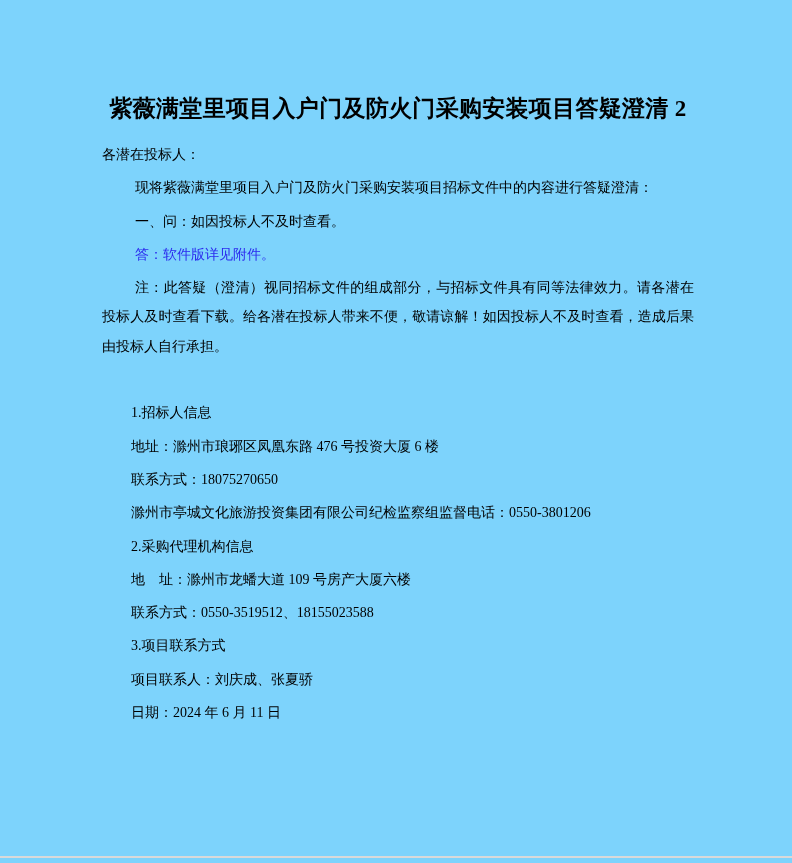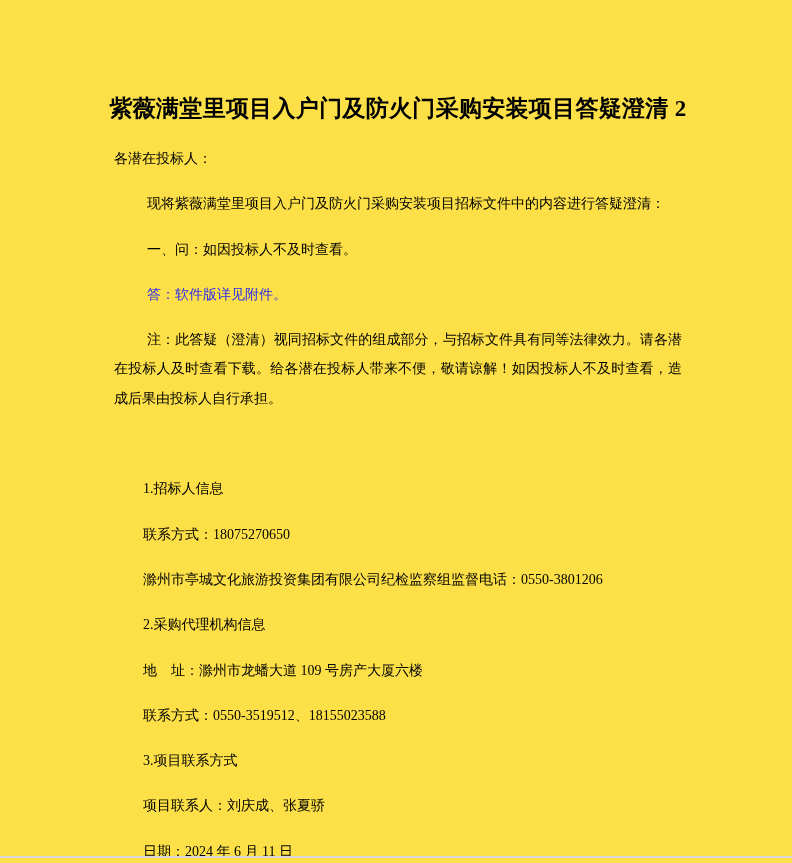--- a/index.html
+++ b/index.html
@@ -4,42 +4,42 @@
 <style>
   html, body {
     margin: 0;
     padding: 0;
     background: #ffffff;
   }
   .page {
     position: relative;
     width: 792px;
     height: 863px;
-    background: #fde047;
+    background: #7dd3fc;
     overflow: hidden;
     font-family: "Liberation Serif", "DejaVu Serif", serif;
     color: #000000;
   }
   .content {
     position: absolute;
     left: 98px;
     top: 90px;
     width: 600px;
   }
   .doc-title {
     margin: 0 0 12px 0;
     font-size: 23px;
     font-weight: bold;
     line-height: 38px;
     text-align: center;
     letter-spacing: 0.3px;
     white-space: nowrap;
   }
   .line {
-    margin: 16px;
+    margin: 4px;
     font-size: 14px;
     line-height: 29.3px;
     white-space: pre-wrap;
   }
   .para-indent {
     text-indent: 33px;
   }
   .info-indent {
     text-indent: 29px;
   }
@@ -72,20 +72,21 @@
     <p class="line para-indent">一、问：如因投标人不及时查看。</p>
 
     <p class="line para-indent" style="color: rgb(43, 43, 238);">答：软件版详见附件。</p>
 
     <p class="line para-indent justify">注：此答疑（澄清）视同招标文件的组成部分，与招标文件具有同等法律效力。请各潜在投标人及时查看下载。给各潜在投标人带来不便，敬请谅解！如因投标人不及时查看，造成后果由投标人自行承担。</p>
 
     <div class="blank-line"></div>
 
     <section>
       <p class="line info-indent">1.招标人信息</p>
+      <p class="line info-indent">地址：滁州市琅琊区凤凰东路 476 号投资大厦 6 楼</p>
       <p class="line info-indent">联系方式：18075270650</p>
       <p class="line info-indent">滁州市亭城文化旅游投资集团有限公司纪检监察组监督电话：0550-3801206</p>
     </section>
 
     <section>
       <p class="line info-indent">2.采购代理机构信息</p>
       <p class="line info-indent">地　址：滁州市龙蟠大道 109 号房产大厦六楼</p>
       <p class="line info-indent">联系方式：0550-3519512、18155023588</p>
     </section>
 

